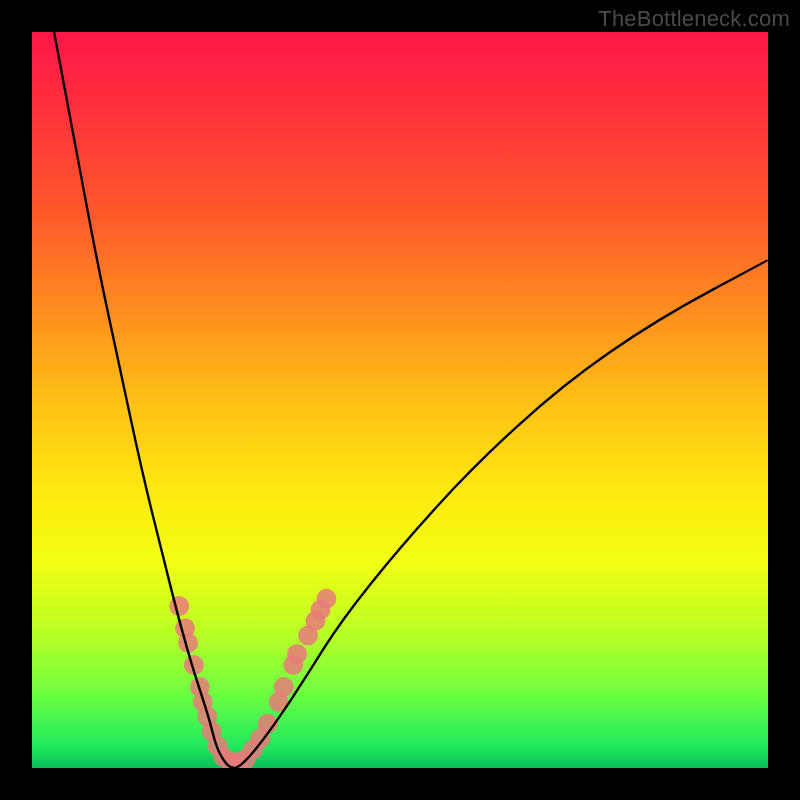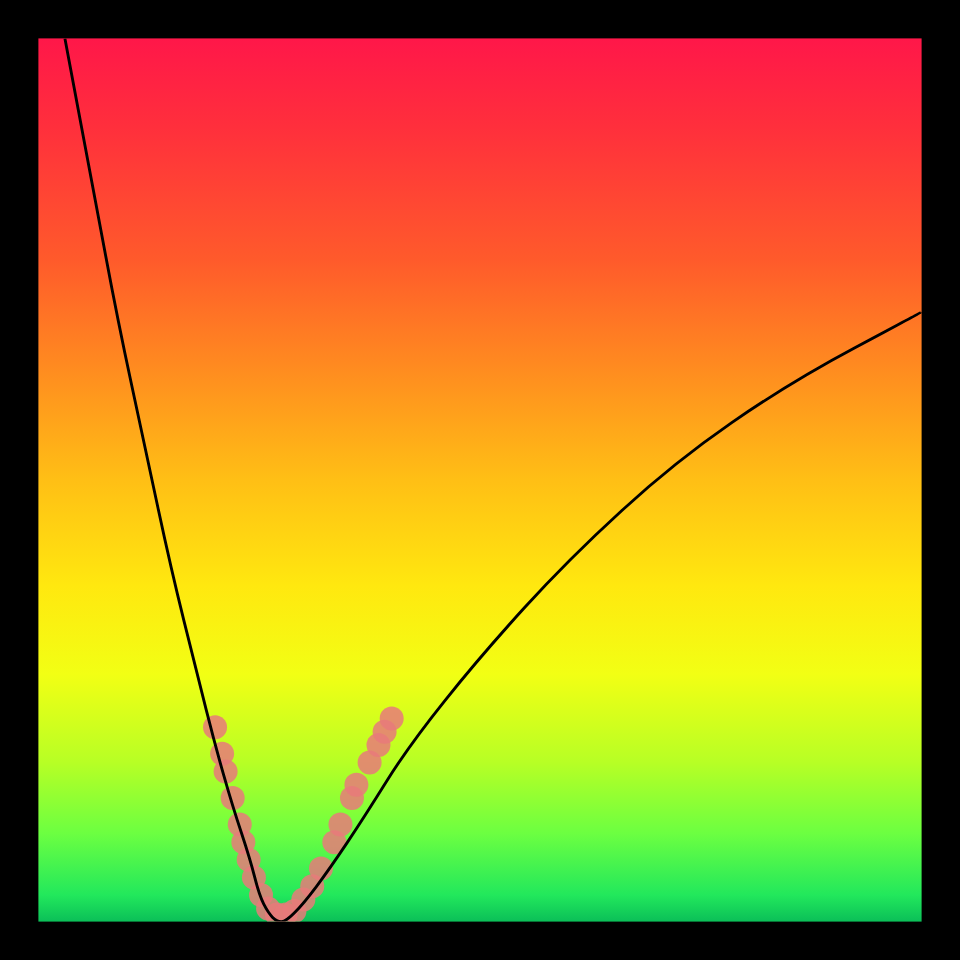--- a/index.html
+++ b/index.html
@@ -100,13 +100,14 @@
           <circle cx="261.3" cy="633.0" r="10" fill="#e77a7a" fill-opacity="0.85"></circle>
           <circle cx="265.0" cy="621.9" r="10" fill="#e77a7a" fill-opacity="0.85"></circle>
           <circle cx="276.0" cy="603.5" r="10" fill="#e77a7a" fill-opacity="0.85"></circle>
           <circle cx="283.4" cy="588.8" r="10" fill="#e77a7a" fill-opacity="0.85"></circle>
           <circle cx="288.5" cy="577.8" r="10" fill="#e77a7a" fill-opacity="0.85"></circle>
           <circle cx="294.4" cy="566.7" r="10" fill="#e77a7a" fill-opacity="0.85"></circle>
         </g>
       <path id="curve-path" fill="none" stroke="#000000" stroke-width="2.4" d="M 22.1 0.0 Q 22.1 0.0 33.1 58.9 Q 44.2 117.8 55.2 176.6 Q 66.2 235.5 77.3 287.0 Q 88.3 338.6 99.4 390.1 Q 110.4 441.6 121.4 485.8 Q 132.5 529.9 139.8 559.4 Q 147.2 588.8 154.6 614.6 Q 161.9 640.3 169.3 662.4 Q 176.6 684.5 180.3 699.2 Q 184.0 713.9 187.7 721.3 Q 191.4 728.6 195.0 732.3 Q 198.7 736.0 202.4 736.0 Q 206.1 736.0 213.4 728.6 Q 220.8 721.3 231.8 706.6 Q 242.9 691.8 257.6 669.8 Q 272.3 647.7 290.7 618.2 Q 309.1 588.8 338.6 552.0 Q 368.0 515.2 404.8 474.7 Q 441.6 434.2 485.8 393.8 Q 529.9 353.3 577.8 320.2 Q 625.6 287.0 680.8 257.6 T 736.0 228.2"></path>
     </svg>
   </div>
+  <div class="watermark">TheBottleneck.com</div>
 </div>
 
 </body></html>

